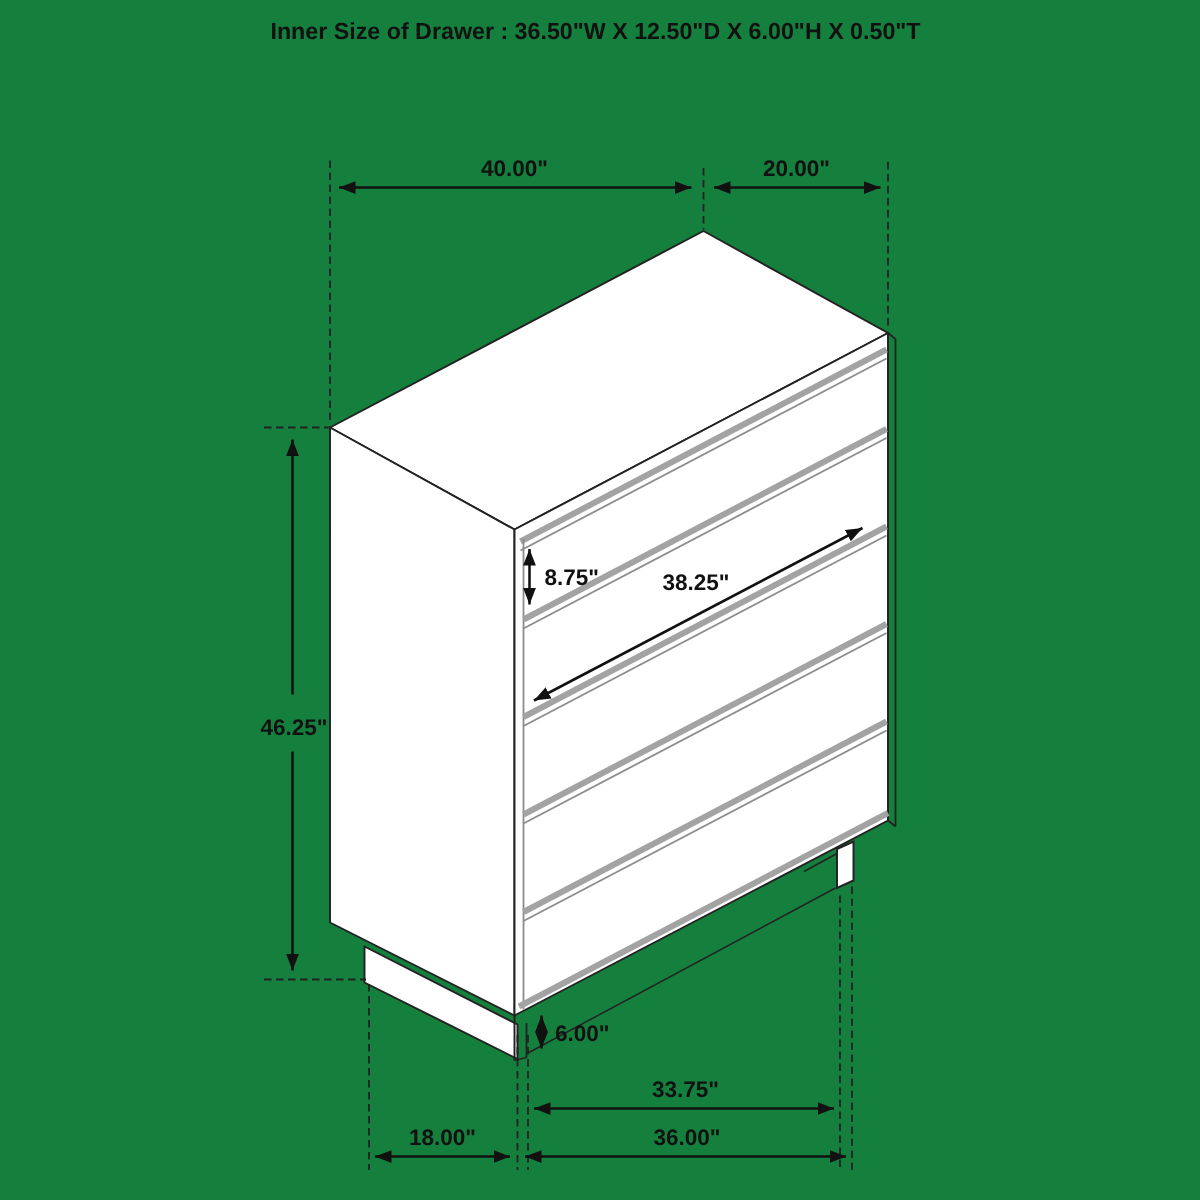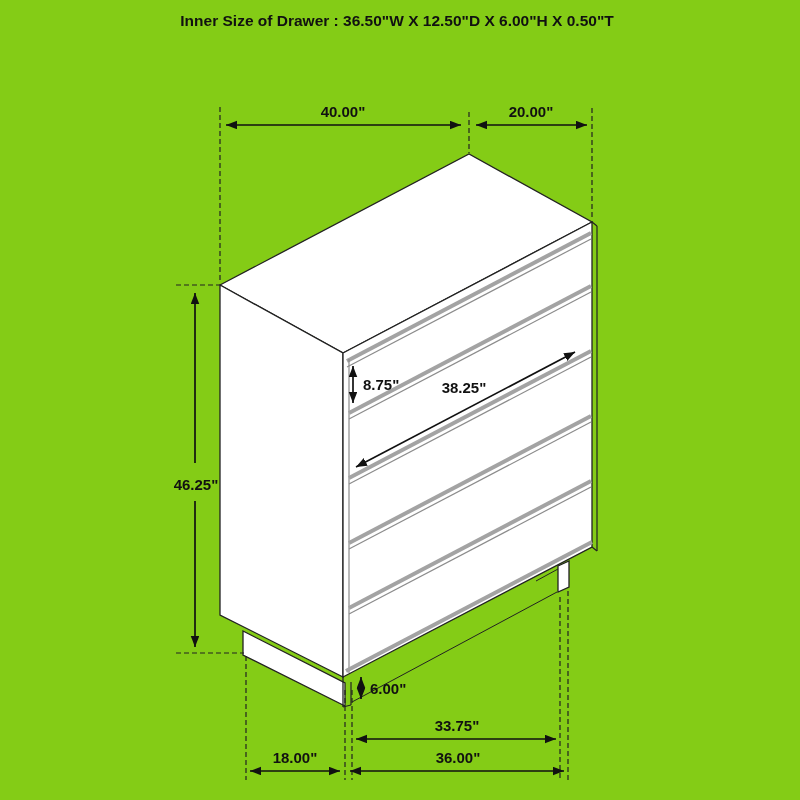--- a/index.html
+++ b/index.html
@@ -1,17 +1,17 @@
 <!DOCTYPE html>
 <html><head>
 <meta charset="utf-8">
 <style>
   html,body{margin:0;padding:0;background:#fff;}
   .page{
-    position:relative;width:800px;height:800px;background:#84cc16;
+    position:relative;width:800px;height:800px;background:#15803d;
     font-family:"Liberation Sans", sans-serif;overflow:hidden;
   }
   svg text{
     font-family:"Liberation Sans", sans-serif;
     font-weight:bold;
     fill:#111111;
   }
   .dim-label{font-size:15px;}
   .title-label{font-size:15.5px;}
   .solid{stroke:#222222;fill:none;}

